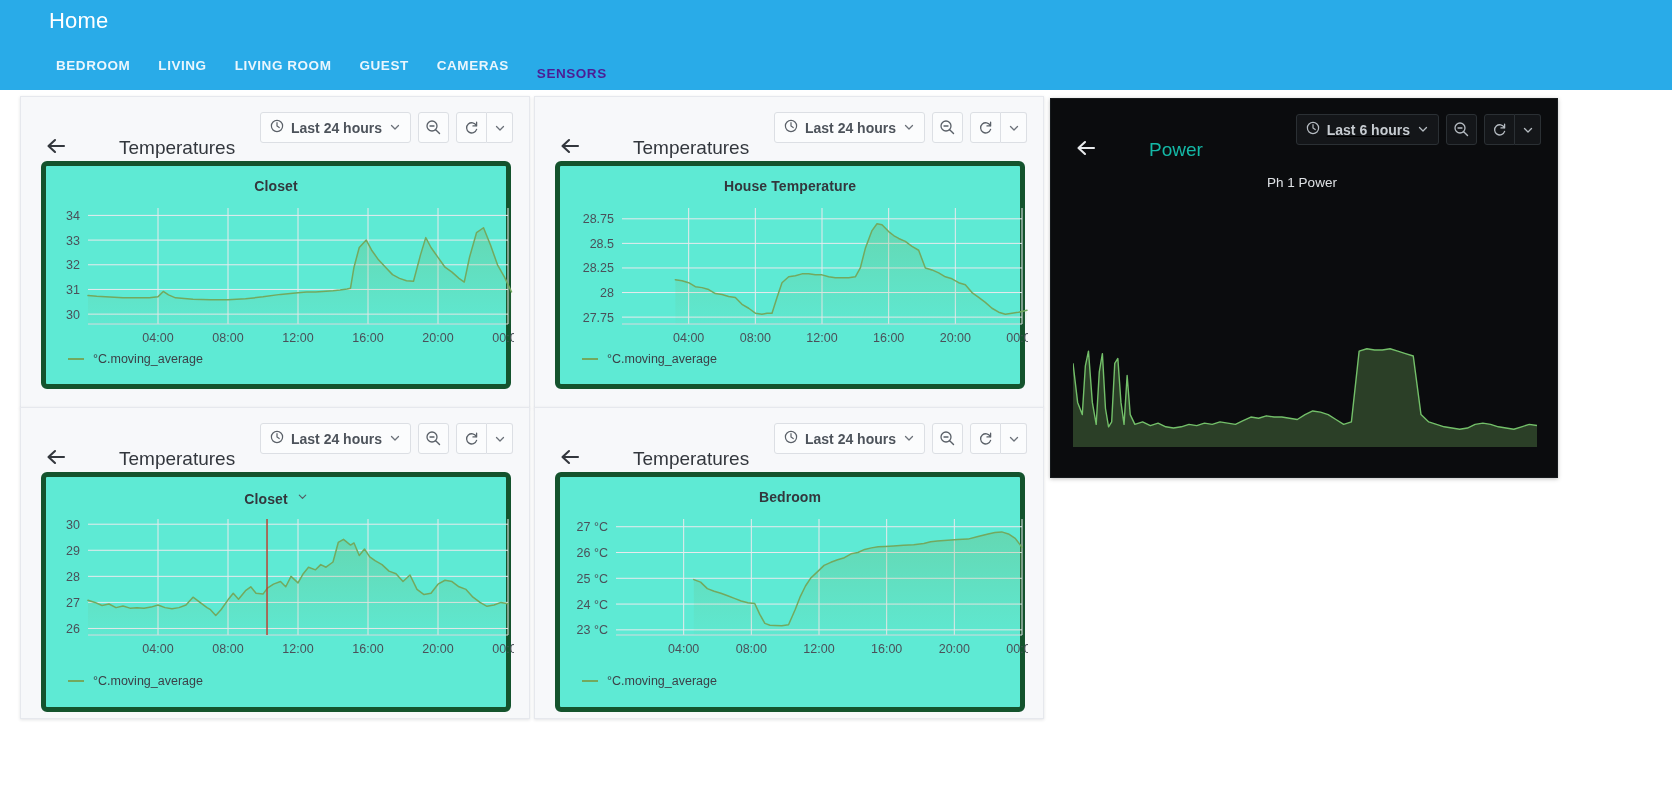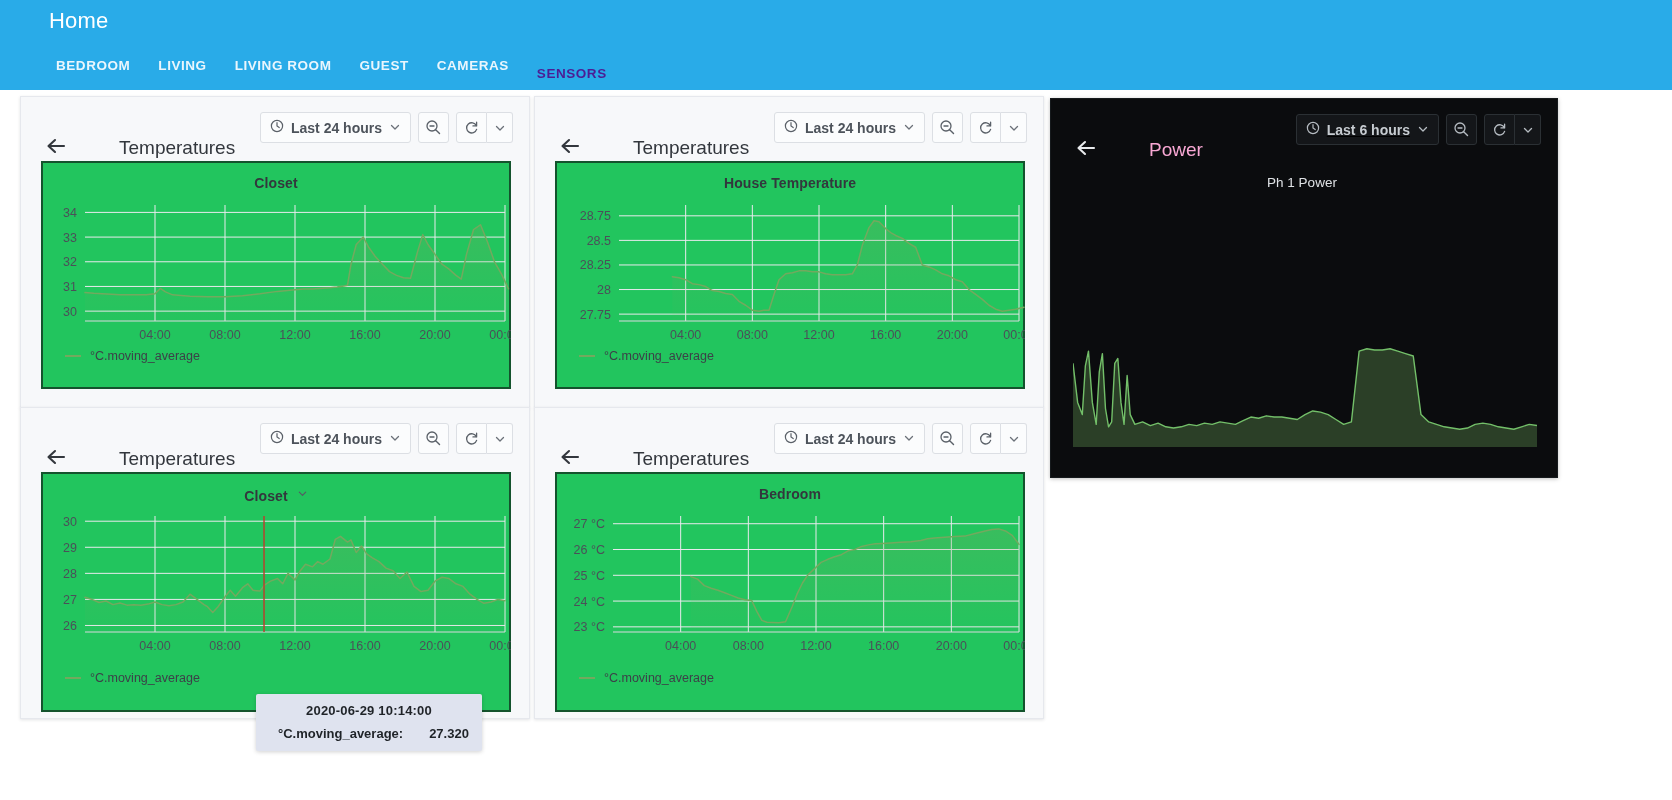--- a/index.html
+++ b/index.html
@@ -66,41 +66,41 @@
     display:flex; align-items:center; justify-content:center; cursor:pointer;
   }
   .sqbtn.narrow{ width:26px; }
   .grp{ display:flex; }
   .grp .sqbtn{ border-radius:0; border-left-width:0; }
   .grp .sqbtn:first-child{ border-radius:3px 0 0 3px; border-left-width:1px; }
   .grp .sqbtn:last-child{ border-radius:0 3px 3px 0; }
 
   
   .card{
-    position:absolute; background:#22c55e; border:2px solid #14532d; border-radius:0;
+    position:absolute; background:#5eead4; border:5px solid #14532d; border-radius:6px;
   }
   .card-title{
     text-align:center; font-size:14px; font-weight:bold; color:#33373d;
     padding-top:12px; letter-spacing:.1px;
   }
   .card-title .caret{ display:inline-block; margin-left:5px; vertical-align:2px; }
   .plot{ position:absolute; left:0; right:0; }
   .plot svg{ display:block; }
   .legend{
     position:absolute; left:22px; display:flex; align-items:center; gap:9px;
     font-size:12.5px; color:#3c4148;
   }
   .legend .swatch{ width:16px; height:2px; background:#73a95e; display:inline-block; }
 
   
   .dark{
     position:absolute; background:#0b0c0e; border:1px solid #161a1d;
     box-shadow:0 1px 4px rgba(0,0,0,.25);
   }
-  .dark .dash-title{ color:#f9a8d4; font-size:19px; }
+  .dark .dash-title{ color:#14b8a6; font-size:19px; }
   .dark .tpicker{ background:#141619; border-color:#2b3034;text-decoration:underline; }
   .dark .tpicker .lbl{ color:#c7ccd1; }
   .dark .sqbtn{ background:#141619; border-color:#2b3034; }
   .stat-sub{
     position:absolute; left:0; right:4px; text-align:center;
     font-size:13.5px; font-weight:normal; color:#dfe2e5;
   }
   .stat-big{
     position:absolute; left:0; right:0; text-align:center;
     color:#73bf69; font-weight:400; line-height:1;
@@ -409,28 +409,20 @@
             <path d="M 42.00 89.33 L 49.00 91.42 L 56.00 94.54 L 63.00 92.98 L 70.00 96.63 L 77.00 95.07 L 84.00 97.15 L 91.00 96.63 L 98.00 97.15 L 105.00 96.11 L 112.00 94.02 L 119.00 96.63 L 126.00 97.67 L 133.00 96.63 L 140.00 94.02 L 147.00 86.20 L 154.00 91.42 L 161.00 96.63 L 164.50 98.71 L 169.75 104.45 L 175.00 98.71 L 182.00 88.81 L 187.25 82.29 L 192.50 88.29 L 199.50 79.69 L 204.75 75.78 L 210.00 82.29 L 217.00 83.07 L 221.38 77.08 L 227.50 73.17 L 234.50 70.56 L 239.75 75.78 L 245.00 65.35 L 252.00 71.87 L 257.25 62.74 L 262.50 56.22 L 269.50 58.83 L 274.75 53.62 L 280.00 56.22 L 287.00 51.01 L 292.25 31.46 L 297.50 28.33 L 304.50 34.07 L 308.00 31.98 L 313.25 44.49 L 318.50 37.98 L 323.75 45.80 L 329.00 49.71 L 336.00 53.62 L 343.00 60.13 L 350.00 62.74 L 357.00 70.56 L 364.00 64.04 L 371.00 78.38 L 378.00 83.60 L 385.00 82.29 L 392.00 73.17 L 399.00 69.26 L 406.00 70.56 L 413.00 75.78 L 420.00 78.38 L 427.00 86.20 L 434.00 91.42 L 441.00 95.33 L 448.00 94.02 L 455.00 91.42 L 462.00 92.72" fill="none" stroke="#73a95e" stroke-width="1.5" stroke-linejoin="round" stroke-linecap="round"></path>
             <line x1="221.025" x2="221.025" y1="8" y2="124" stroke="#c0392b" stroke-width="1.4"></line>
           </svg>
       </div>
       <div class="legend" style="top:197px;">
         <span class="swatch"></span>
         <span>°C.moving_average</span>
       </div>
     </div>
 
-    <div class="tooltip" style="left:235px; top:286px; width:226px;">
-      <div class="tt-date">2020-06-29 10:14:00</div>
-      <div class="tt-row">
-        <span class="tt-sw"></span>
-        <span class="tt-name">°C.moving_average:</span>
-        <span class="tt-val">27.320</span>
-      </div>
-    </div>
   </div>
 
   <div class="dash" style="left:534px; top:317px; width:510px; height:312px;">
     <div class="dash-header">
       <div class="back-arrow">
         <svg width="26" height="26" viewBox="0 0 26 26">
             <path d="M21 13 H6 M12 7 L5.5 13 L12 19" fill="none" stroke="#33373d" stroke-width="2.1" stroke-linecap="round" stroke-linejoin="round"></path>
           </svg>
       </div>
       <div class="dash-title">Temperatures</div>

